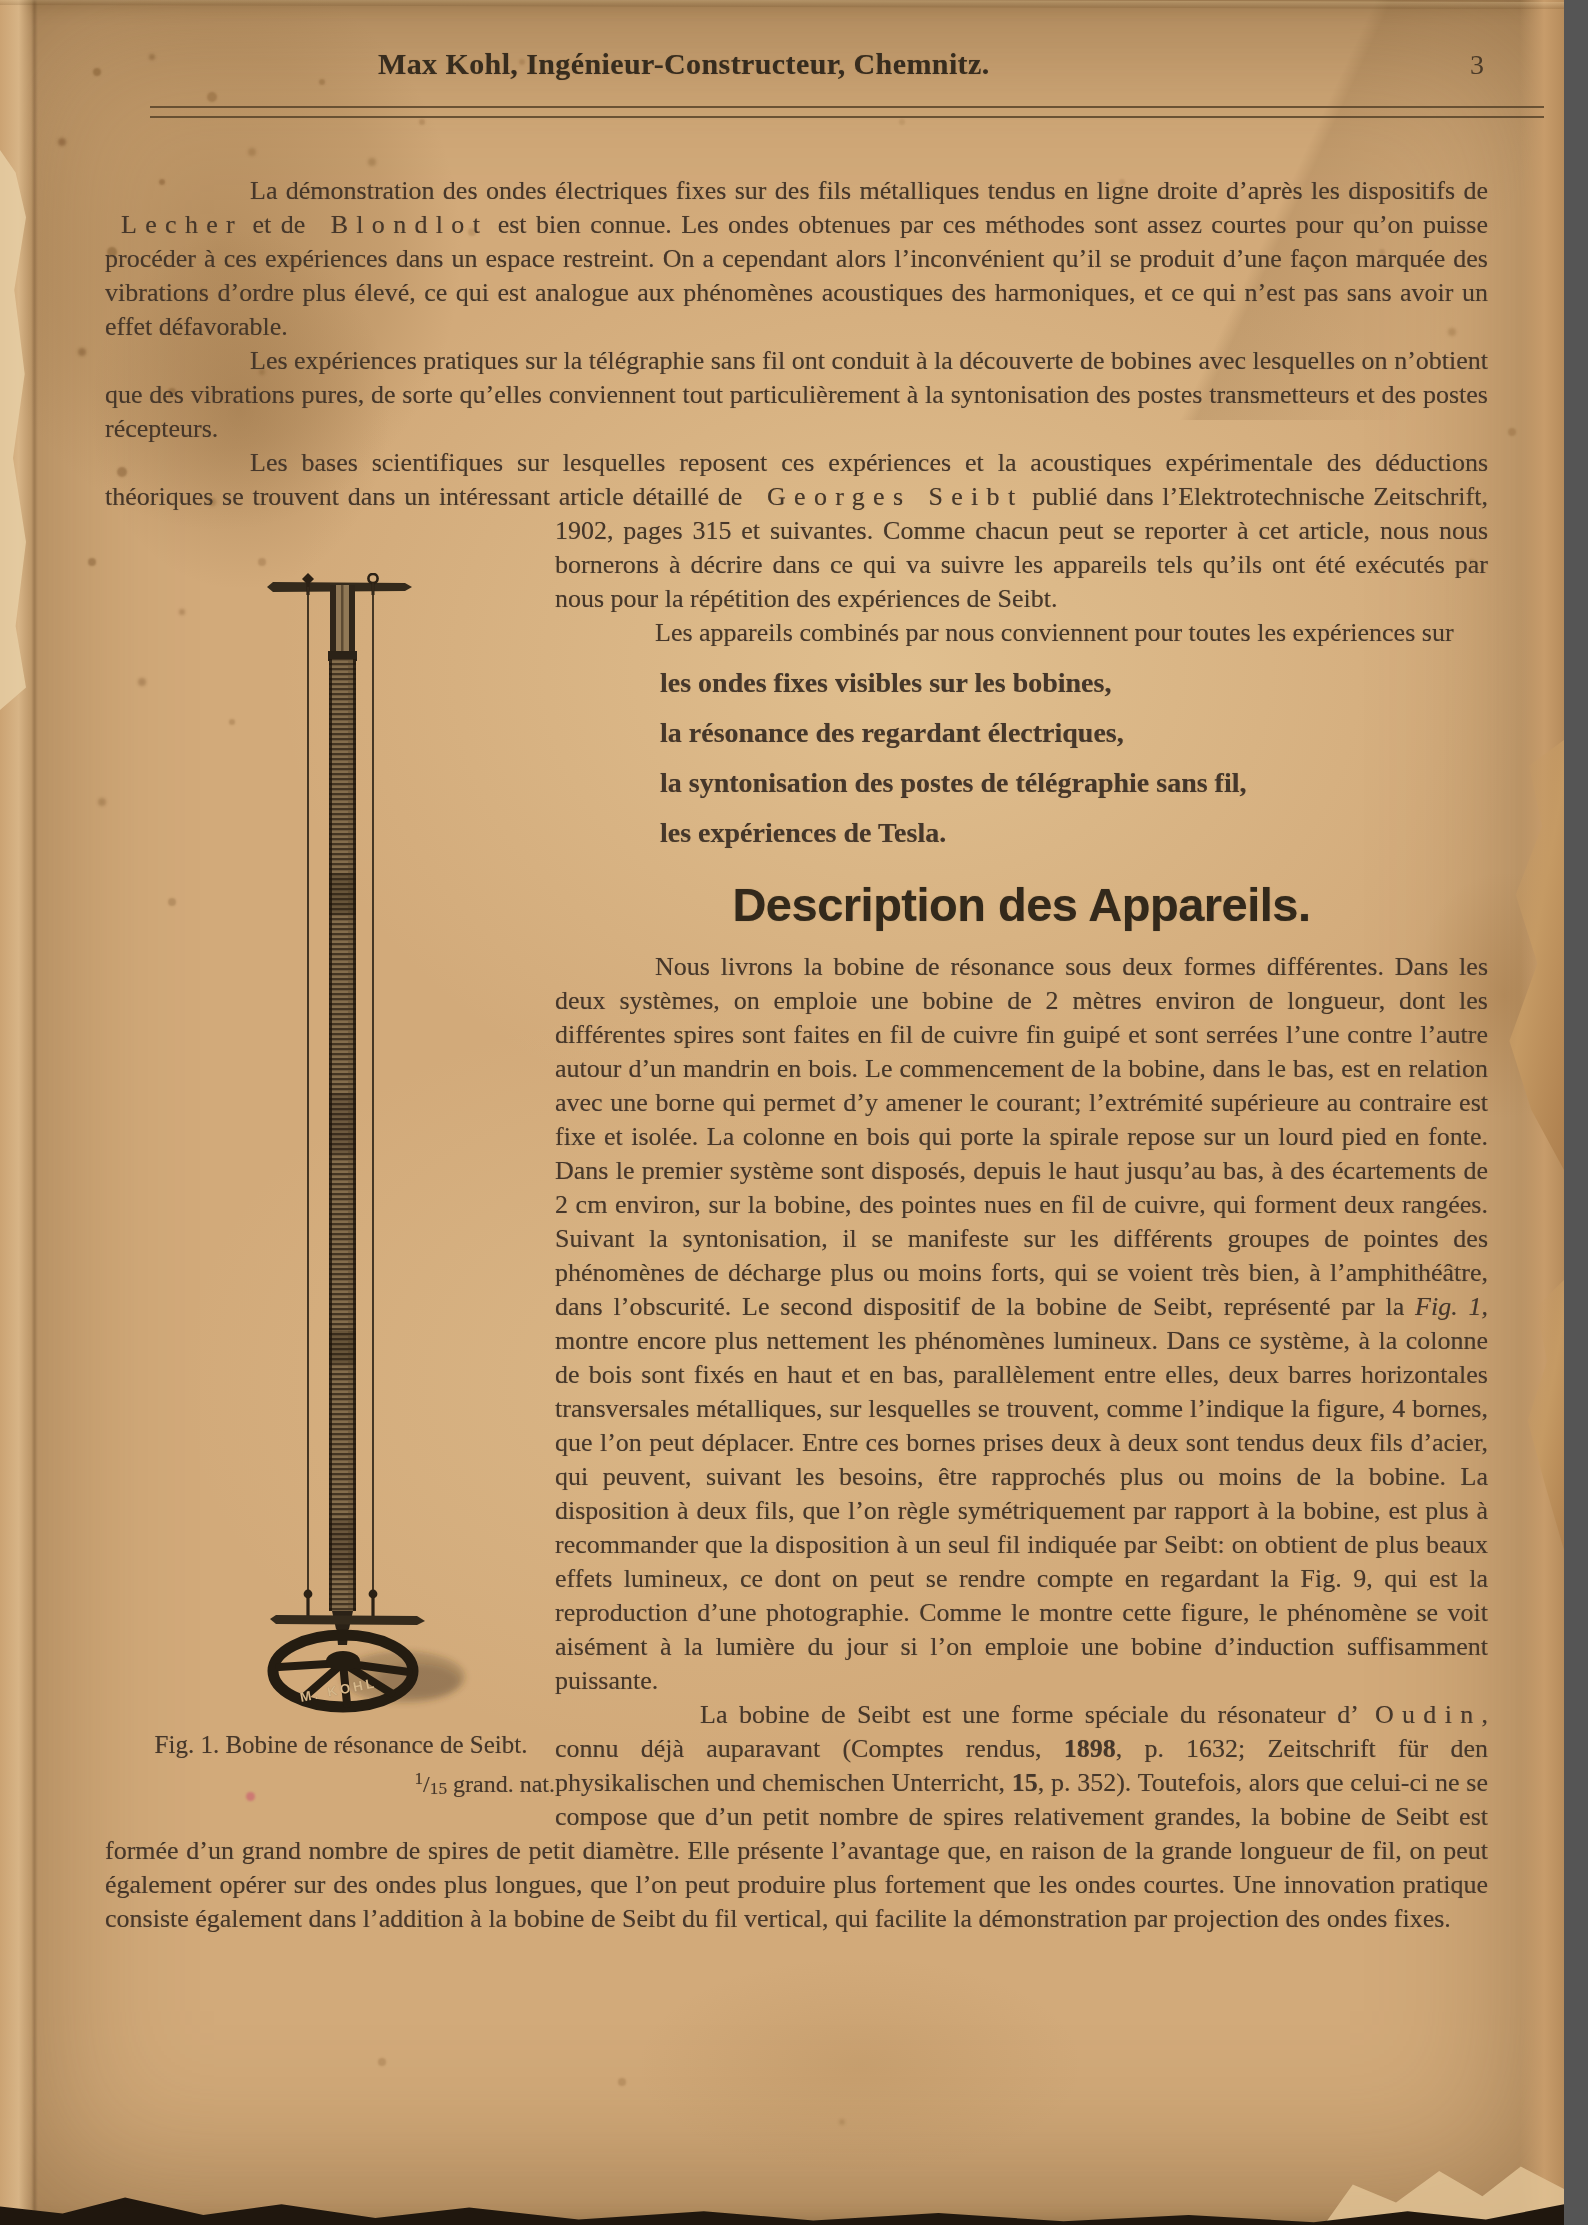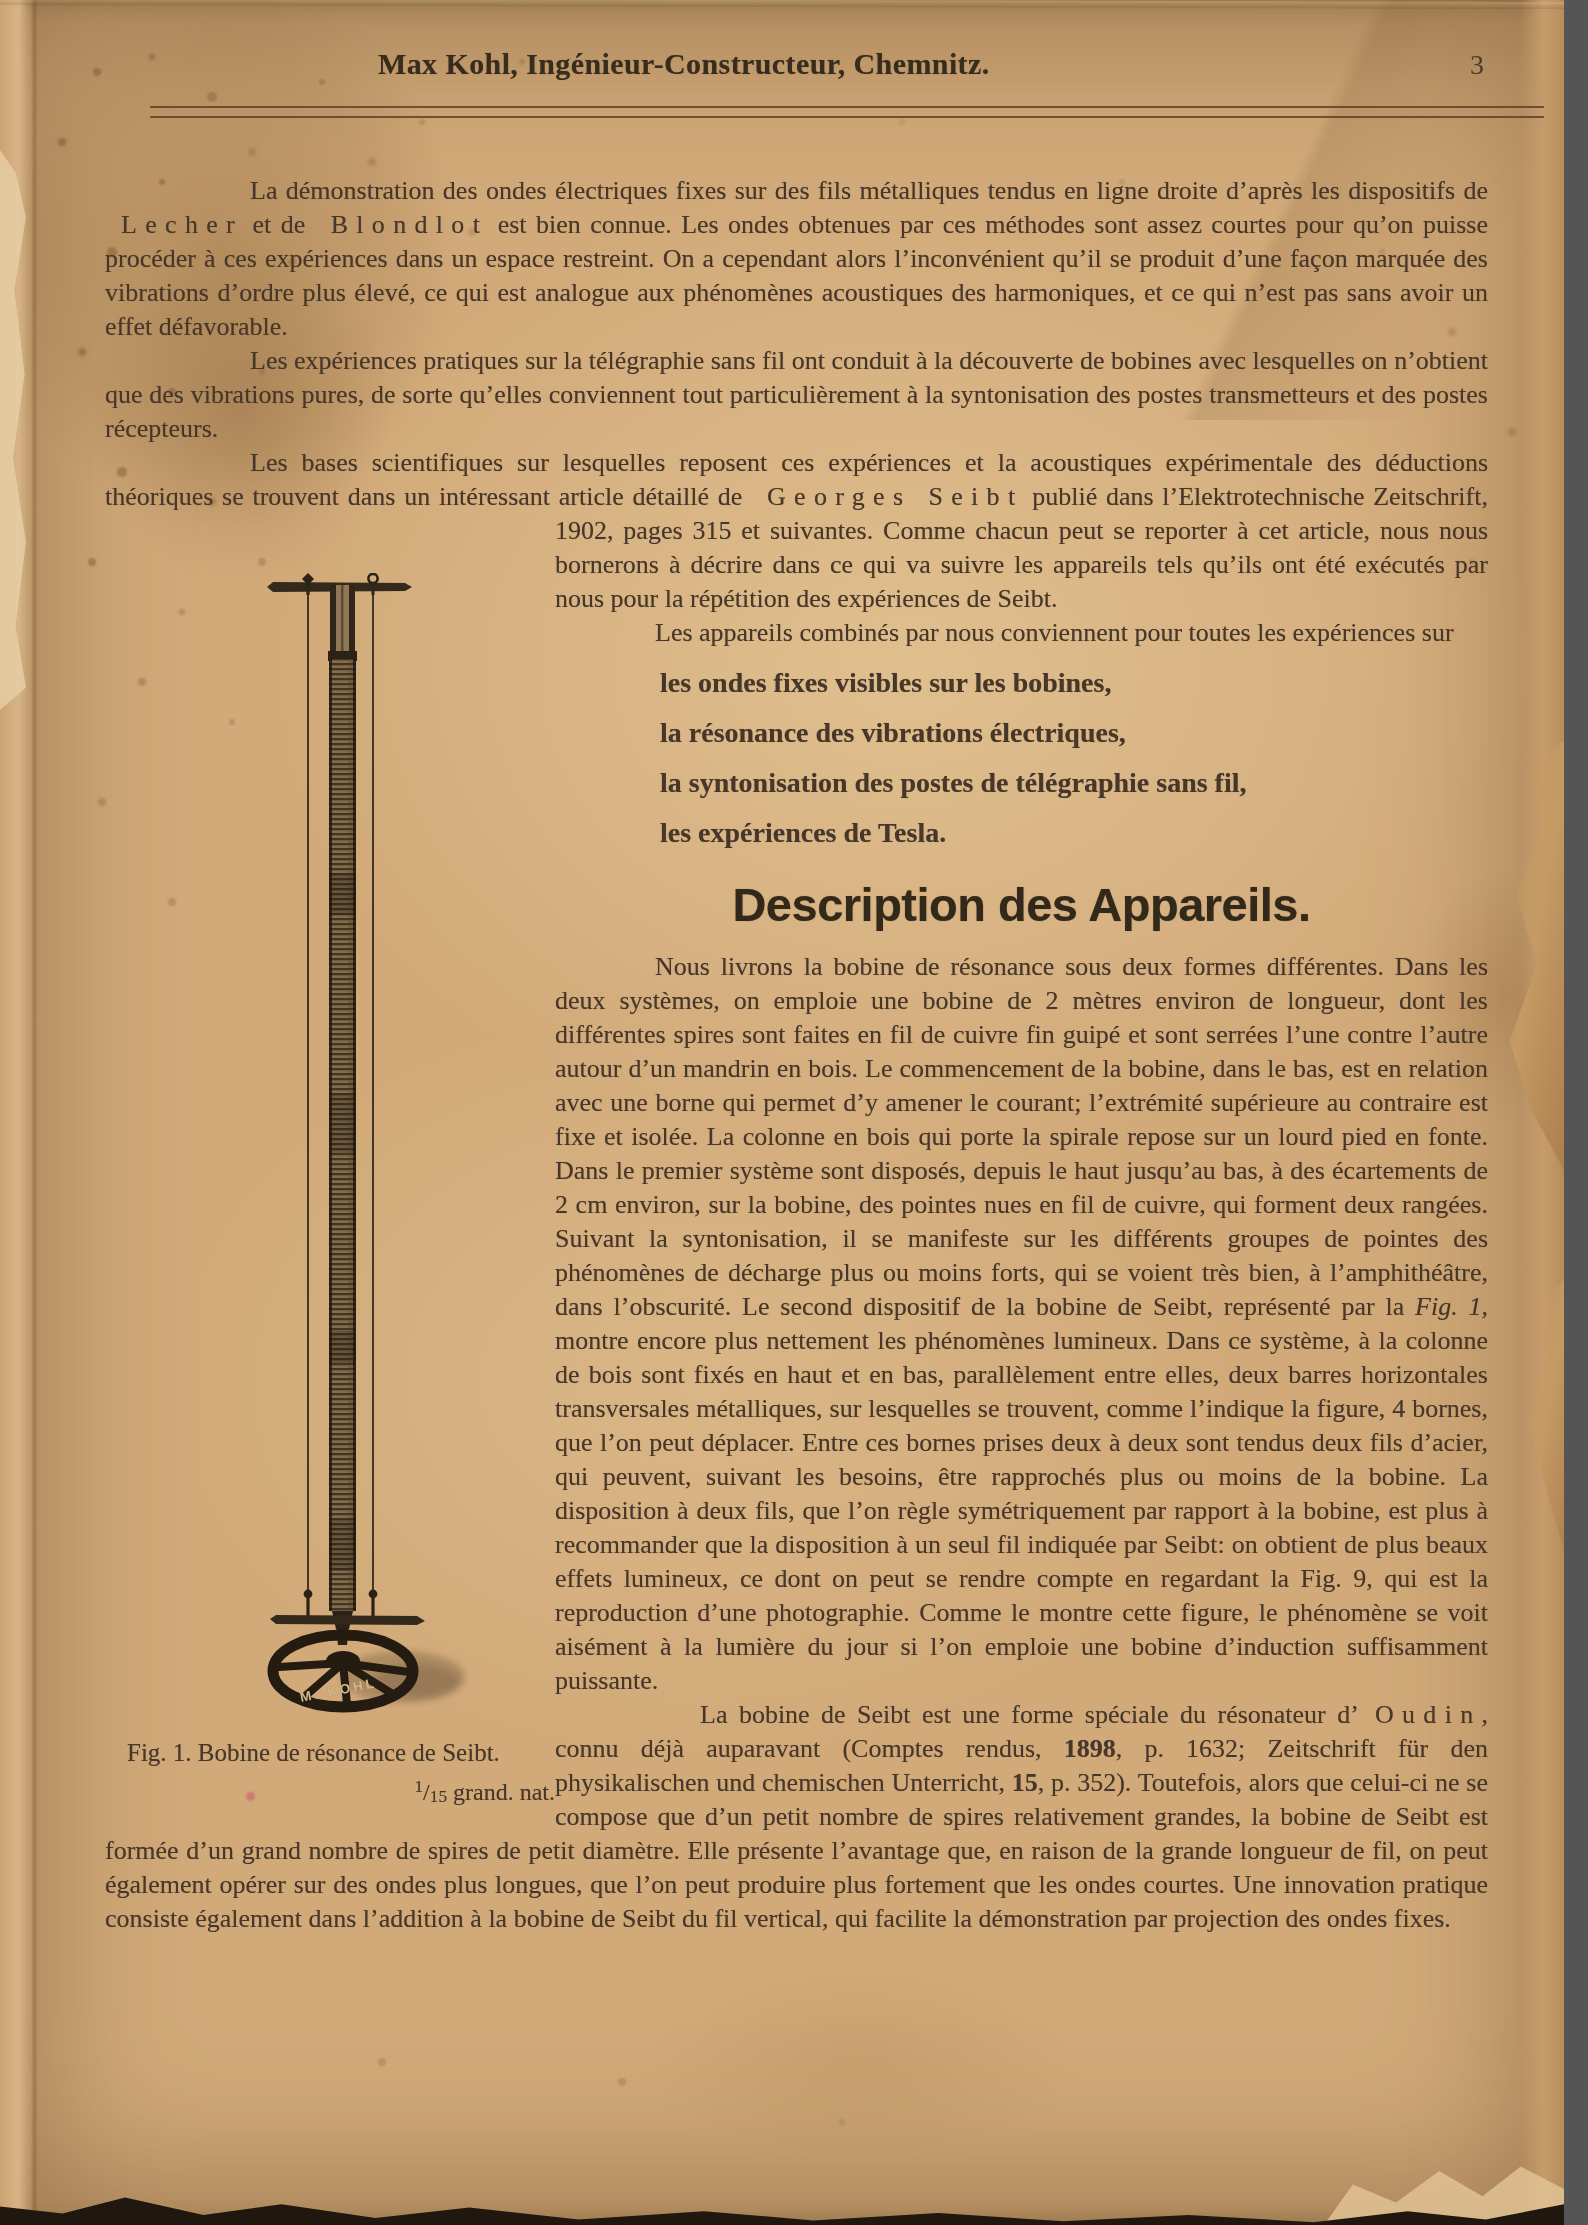--- a/index.html
+++ b/index.html
@@ -82,22 +82,22 @@
   .b{font-weight:bold;}
   .par-narrow-indent{text-indent:100px;}
   .list-line{font-weight:bold;font-size:28px;line-height:50px;text-indent:105px;text-align:left;}
   .list-first{margin-top:8px !important;}
   .heading{font-family:"Liberation Sans","DejaVu Sans",sans-serif;font-weight:700;font-size:47px;
     letter-spacing:-.5px;text-align:center;margin:18px 0 16px 0 !important;color:#33291b;
     text-indent:0;line-height:58px;text-shadow:0 0 1px rgba(51,41,27,.45);}
   
   .figwrap{display:block;float:left;width:450px;margin:59px 0 10px 0;text-align:center;}
   .figwrap svg{display:block;}
-  .fig-caption{display:block;margin-top:12px;font-size:25px;line-height:36px;text-indent:0;
-    text-align:left;padding-left:22px;color:#46372a;}
+  .fig-caption{display:block;margin-top:4px;font-size:25px;line-height:36px;text-indent:0;
+    text-align:center;padding-left:22px;color:#46372a;}
   .fig-caption2{display:block;font-size:24px;line-height:32px;text-indent:0;text-align:right;
     padding-left:22px;color:#46372a;}
   .frac-sup{font-size:.72em;vertical-align:.45em;}
   .frac-sub{font-size:.72em;vertical-align:-.15em;}
 </style>
 </head>
 <body>
 
 <div class="page">
 
@@ -184,21 +184,21 @@
             <text x="196" y="1129" transform="rotate(-11 196 1129)" font-family="Liberation Sans, sans-serif" font-size="13.5" font-weight="bold" letter-spacing="3" fill="#d7b88a">M. KOHL</text>
           </g>
         </svg>
         <span class="fig-caption">Fig. 1.  Bobine de résonance de Seibt.</span>
         <span class="fig-caption2"><span class="frac-sup">1</span><span>/</span><span class="frac-sub">15</span><span> grand. nat.</span></span>
       </span><span><span>l’Elektrotechnische Zeitschrift, 1902, pages 315 et suivantes.  Comme chacun peut se reporter à cet article, nous nous bornerons à décrire dans ce qui va suivre les appareils tels qu’ils ont été exécutés par nous pour la répétition des expériences de Seibt.</span></span></p>
 
     <p class="par-narrow-indent"><span>Les appareils combinés par nous conviennent pour toutes les expériences sur</span></p>
 
     <p class="list-line list-first">les ondes fixes visibles sur les bobines,</p>
-    <p class="list-line">la résonance des vibrations électriques,</p>
+    <p class="list-line">la résonance des regardant électriques,</p>
     <p class="list-line">la syntonisation des postes de télégraphie sans fil,</p>
     <p class="list-line">les expériences de Tesla.</p>
 
     <p class="heading">Description des Appareils.</p>
 
     <p class="par-narrow-indent"><span>Nous livrons la bobine de résonance sous deux formes différentes.  Dans les deux systèmes, on emploie une bobine de 2 mètres environ de longueur, dont les différentes spires sont faites en fil de cuivre fin guipé et sont serrées l’une contre l’autre autour d’un mandrin en bois.  Le commencement de la bobine, dans le bas, est en relation avec une borne qui permet d’y amener le courant; l’extrémité supérieure au contraire est fixe et isolée.  La colonne en bois qui porte la spirale repose sur un lourd pied en fonte.  Dans le premier système sont disposés, depuis le haut jusqu’au bas, à des écartements de 2 cm environ, sur la bobine, des pointes nues en fil de cuivre, qui forment deux rangées.  Suivant la syntonisation, il se manifeste sur les différents groupes de pointes des phénomènes de décharge plus ou moins forts, qui se voient très bien, à l’amphithéâtre, dans l’obscurité.  Le second dispositif de la bobine de Seibt, représenté par la </span><span class="it">Fig. 1,</span><span> montre encore plus nettement les phénomènes lumineux. Dans ce système, à la colonne de bois sont fixés en haut et en bas, parallèlement entre elles, deux barres horizontales transversales métalliques, sur lesquelles se trouvent, comme l’indique la figure, 4 bornes, que l’on peut déplacer.  Entre ces bornes prises deux à deux sont tendus deux fils d’acier, qui peuvent, suivant les besoins, être rapprochés plus ou moins de la bobine.  La disposition à deux fils, que l’on règle symétriquement par rapport à la bobine, est plus à recommander que la disposition à un seul fil indiquée par Seibt: on obtient de plus beaux effets lumineux, ce dont on peut se rendre compte en regardant la Fig. 9, qui est la reproduction d’une photographie.  Comme le montre cette figure, le phénomène se voit aisément à la lumière du jour si l’on emploie une bobine d’induction suffisamment puissante.</span></p>
     <p class="body-par"><span>La bobine de Seibt est une forme spéciale du résonateur d’</span><span class="sp">Oudin</span><span>, connu déjà auparavant (Comptes rendus, </span><span class="b">1898</span><span>, p. 1632; Zeitschrift für den physikalischen und chemischen Unterricht, </span><span class="b">15</span><span>, p. 352).  Toutefois, alors que celui-ci ne se compose que d’un petit nombre de spires relativement grandes, la bobine de Seibt est formée d’un grand nombre de spires de petit diamètre.  Elle présente l’avantage que, en raison de la grande longueur de fil, on peut également opérer sur des ondes plus longues, que l’on peut produire plus fortement que les ondes courtes.  Une innovation pratique consiste également dans l’addition à la bobine de Seibt du fil vertical, qui facilite la démonstration par projection des ondes fixes.</span></p>
   </div>
 
   <div class="pink-dot"></div>

